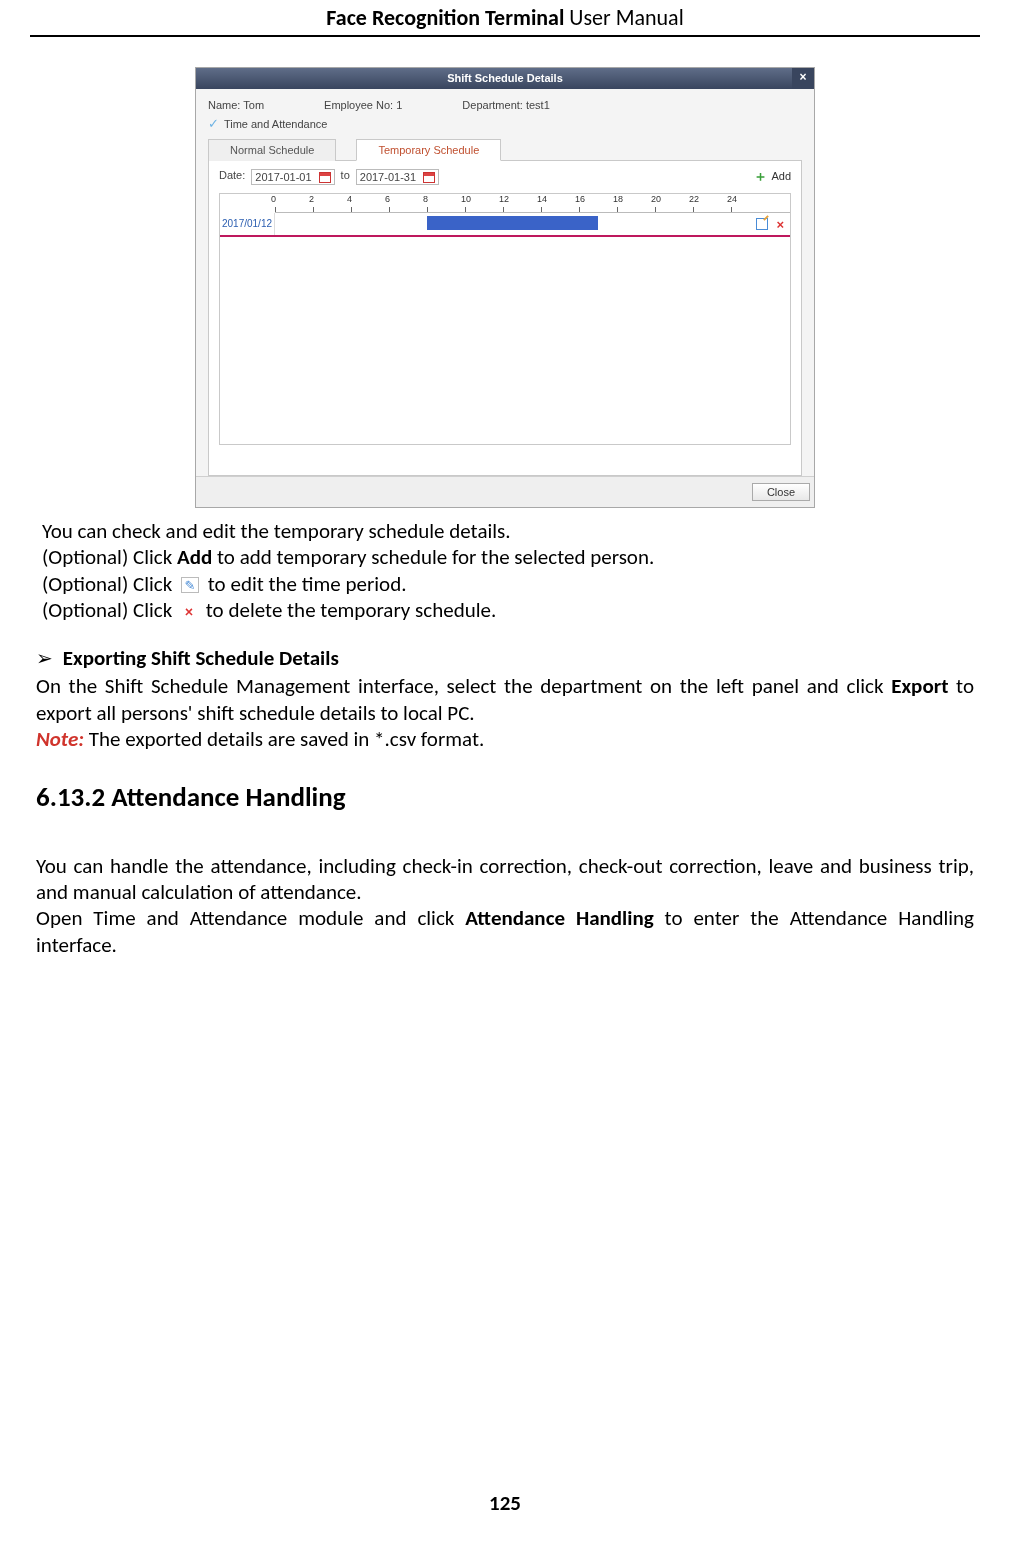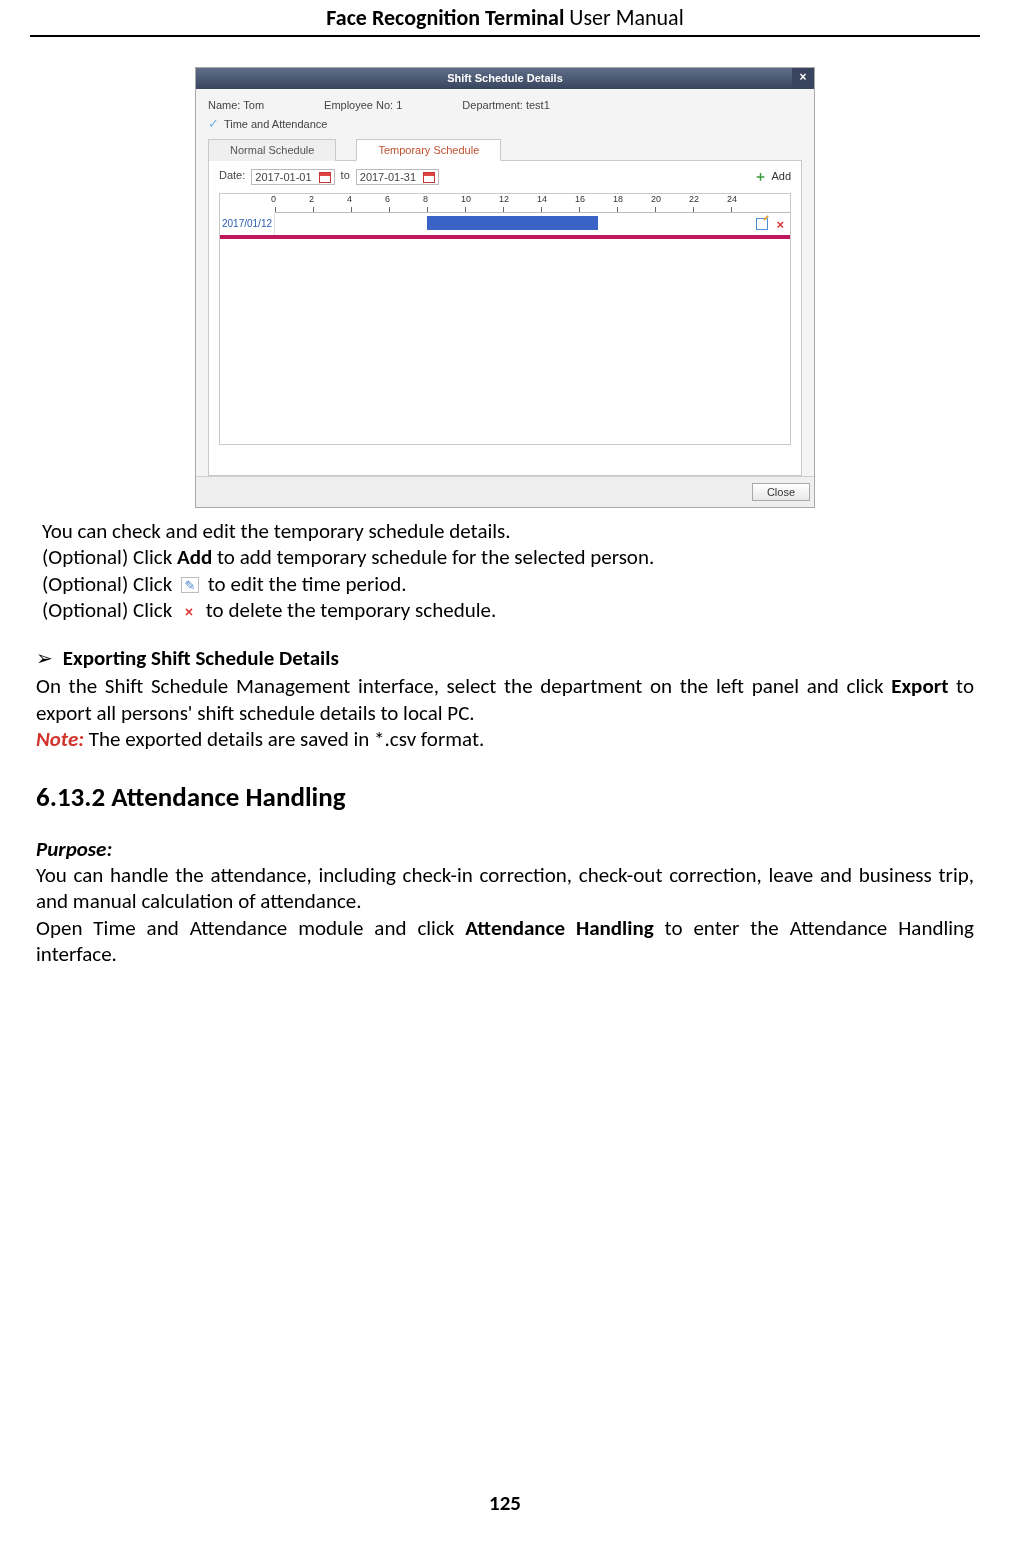--- a/index.html
+++ b/index.html
@@ -193,21 +193,21 @@
       text-align: left;
     }
     .hour-tick::after{
       content:'';position:absolute;left:0;bottom:0;width:1px;height:5px;background:#666;
     }
     .hour-tick .lbl{ position:absolute; left:-4px; top:0;}
     .timeline-row {
       display: flex;
       align-items: center;
       height: 22px;
-      border-bottom: 4px solid #be185d;
+      border-bottom: 2px solid #be185d;
     }
     .row-date {
       width: 54px;
       font-size: 10px;
       color: #2a5db0;
       text-align: center;
       border-right: 1px solid #ddd;
       height: 100%;
       line-height: 22px;
     }
@@ -290,21 +290,21 @@
     }
     .sub-heading-text {
       font-weight: bold;
       font-size: 21px;
     }
 
     .section-heading {
       font-weight: bold;
       font-size: 27px;
       margin-top: 28px;
-      margin-bottom: 22px;
+      margin-bottom: 39px;
     }
 
     .footer-page {
       position: absolute;
       bottom: 25px;
       left: 0; right: 0;
       text-align: center;
       font-size: 21px;
       font-weight: bold;
     }
@@ -438,21 +438,20 @@
     </div>
     <p class="justify">
       <span>On the Shift Schedule Management interface, select the department on the left panel and click </span><span class="bold">Export</span><span> to export all persons' shift schedule details to local PC.</span>
     </p>
     <p>
       <span class="note-label">Note:</span><span> The exported details are saved in *.csv format.</span>
     </p>
 
     <div class="section-heading">6.13.2 Attendance Handling</div>
 
-    <p><span class="purpose-label">Purpose:</span></p>
     <p class="justify">You can handle the attendance, including check-in correction, check-out correction, leave and business trip, and manual calculation of attendance.</p>
     <p class="justify">
       <span>Open Time and Attendance module and click </span><span class="bold">Attendance Handling</span><span> to enter the Attendance Handling interface.</span>
     </p>
   </div>
 
   <div class="footer-page">125</div>
 </div>
 
 </body></html>

